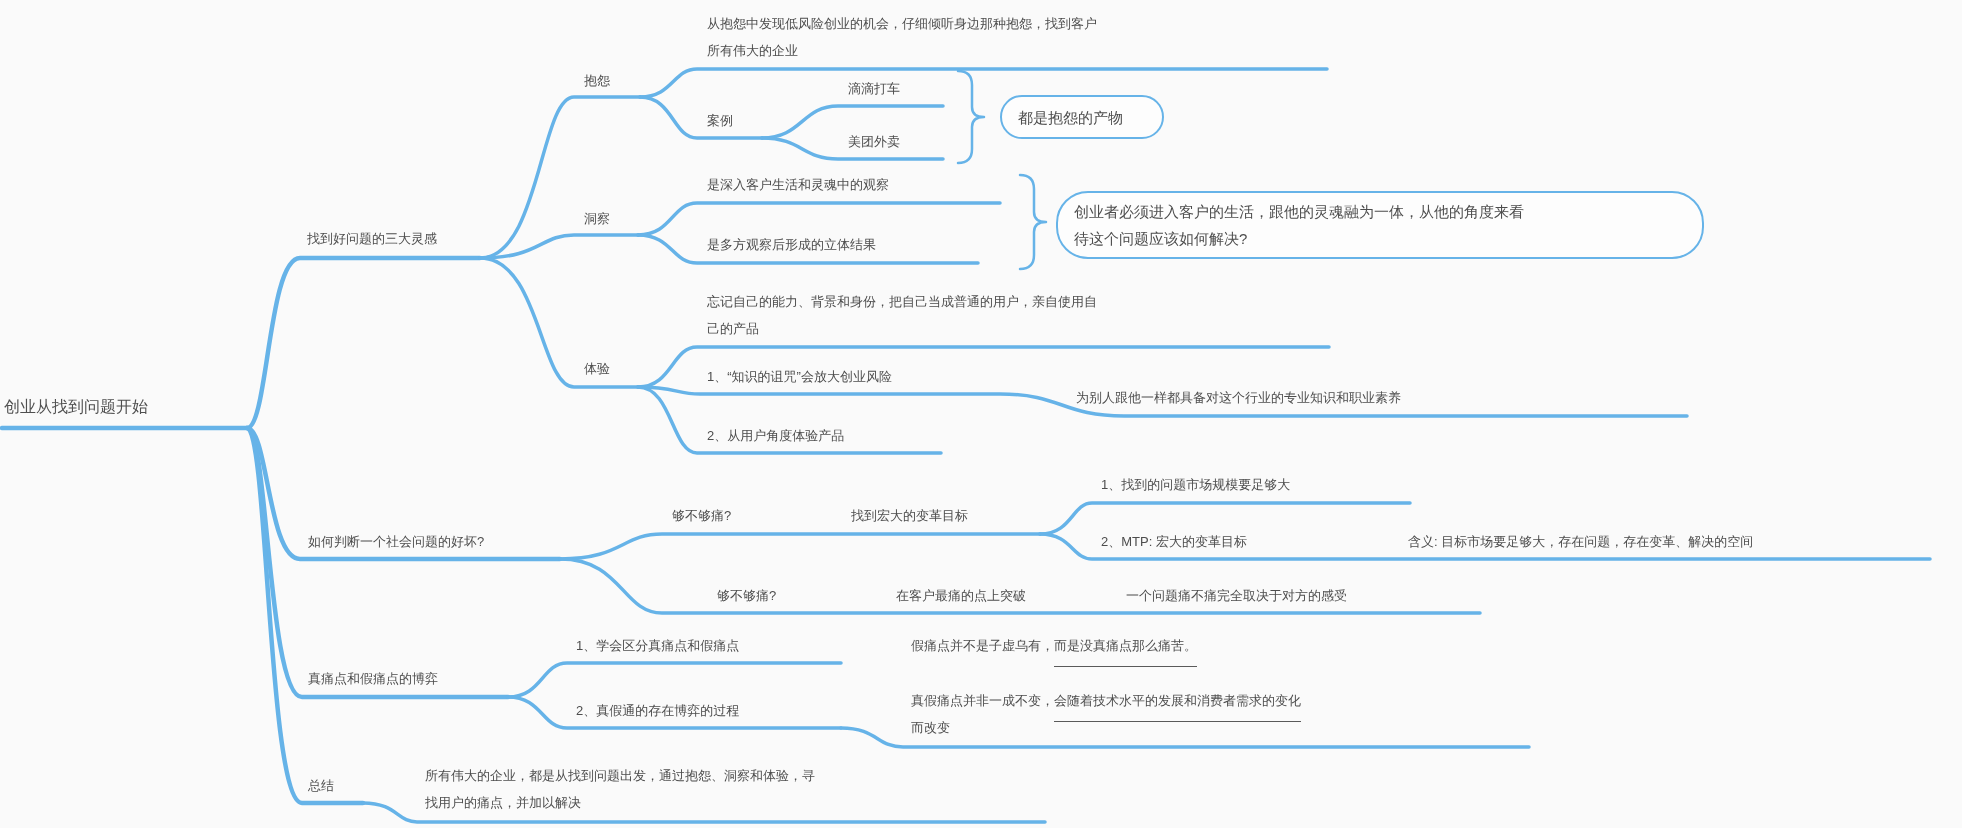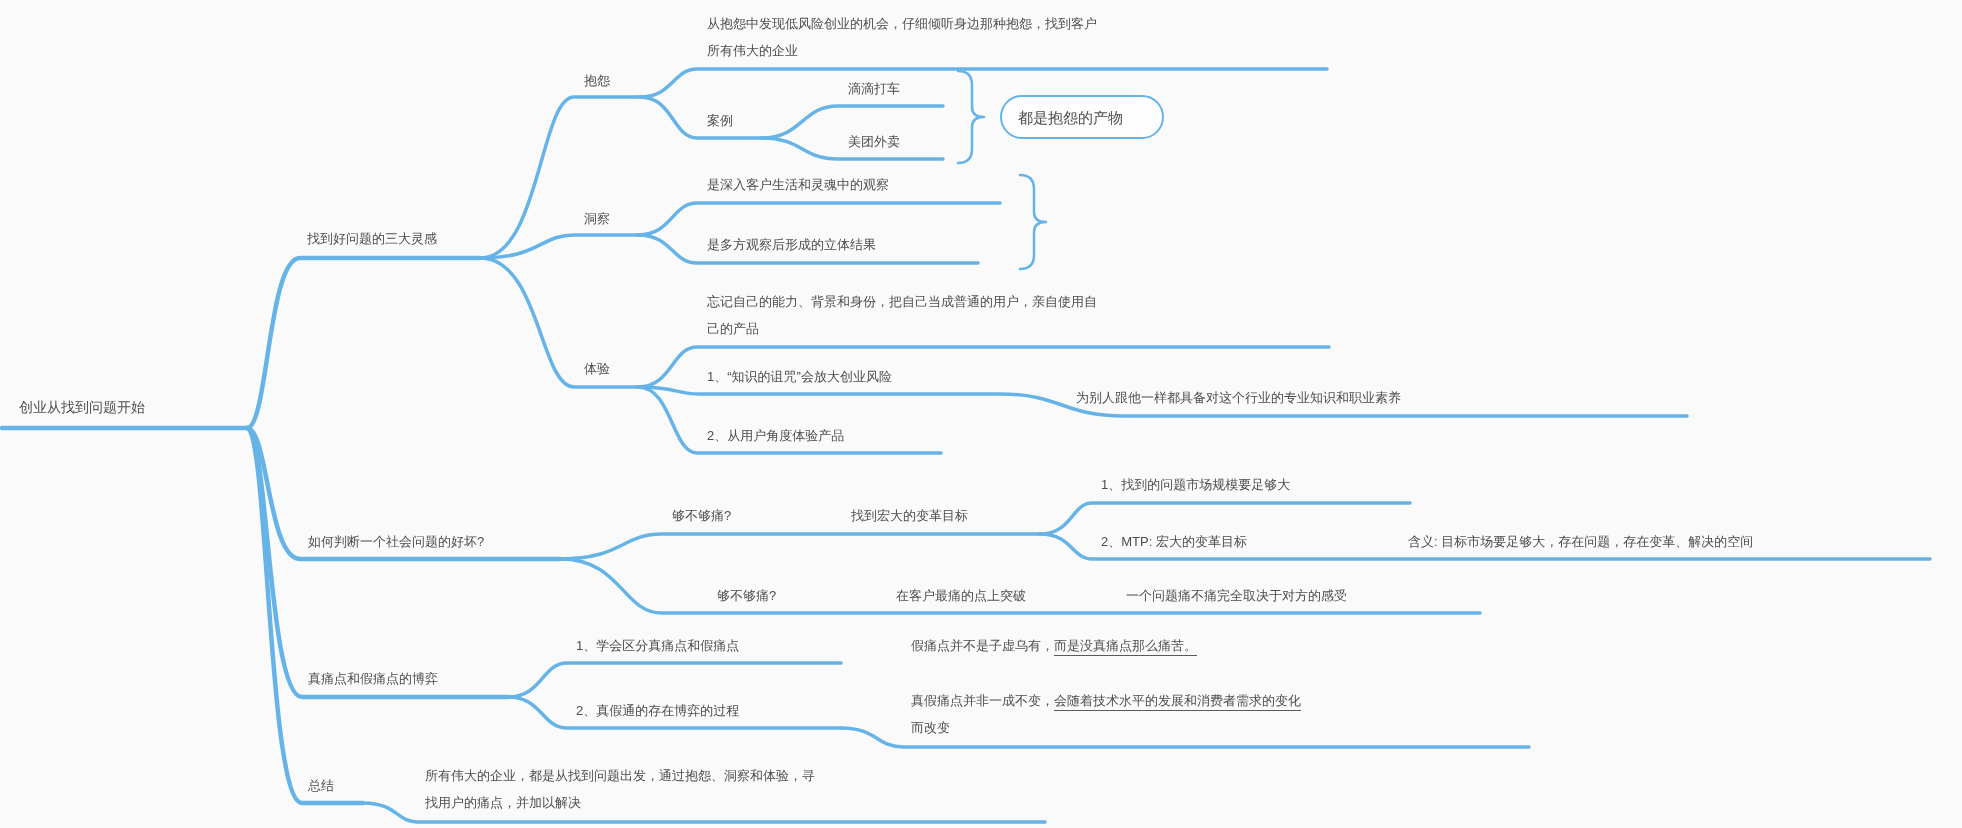--- a/index.html
+++ b/index.html
@@ -8,22 +8,22 @@
     background:#fafafa;
     font-family:"Liberation Sans","DejaVu Sans",sans-serif;
     position:relative;overflow:hidden;
   }
   #canvas{position:absolute;left:0;top:0;width:1962px;height:828px;}
   svg.lines{position:absolute;left:0;top:0;pointer-events:none;}
   .node{
     position:absolute;white-space:nowrap;
     font-size:13px;line-height:22px;color:#4d4d4d;
   }
-  .root{font-size:14px;color:#4f4f4f;margin-left:15px;}
-  .u{border-bottom:1.6px solid #5a5a5a;padding-bottom:2px;text-align:right;}
+  .root{font-size:16px;color:#4f4f4f;}
+  .u{border-bottom:1.6px solid #5a5a5a;padding-bottom:13px;text-align:right;}
   .bubble{
     position:absolute;background:#fdfdfd;border:2px solid #66b3e8;
     color:#4d4d4d;font-size:15px;line-height:27px;
     display:flex;flex-direction:column;justify-content:center;
     padding:4px 16px;box-sizing:border-box;white-space:nowrap;
   }
   .bubble1{border-radius:22px;}
   .bubble2{border-radius:32px;}
 </style>
 </head>
@@ -89,20 +89,24 @@
   <div class="node" style="left:707px;top:110px;">案例</div>
   <div class="node" style="left:848px;top:78px;">滴滴打车</div>
   <div class="node" style="left:848px;top:131px;">美团外卖</div>
   <div class="bubble bubble1" style="left:1000px;top:95px;width:164px;height:44px;">
     <span>都是抱怨的产物</span>
   </div>
 
   <div class="node" style="left:584px;top:208px;">洞察</div>
   <div class="node" style="left:707px;top:174px;">是深入客户生活和灵魂中的观察</div>
   <div class="node" style="left:707px;top:234px;">是多方观察后形成的立体结果</div>
+  <div class="bubble bubble2" style="left:1056px;top:191px;width:648px;height:68px;">
+    <span>创业者必须进入客户的生活，跟他的灵魂融为一体，从他的角度来看</span>
+    <span>待这个问题应该如何解决?</span>
+  </div>
 
   <div class="node" style="left:584px;top:358px;">体验</div>
   <div class="node" style="left:707px;top:291px;">忘记自己的能力、背景和身份，把自己当成普通的用户，亲自使用自</div>
   <div class="node" style="left:707px;top:318px;">己的产品</div>
   <div class="node" style="left:707px;top:366px;">1、“知识的诅咒”会放大创业风险</div>
   <div class="node" style="left:1076px;top:387px;">为别人跟他一样都具备对这个行业的专业知识和职业素养</div>
   <div class="node" style="left:707px;top:425px;">2、从用户角度体验产品</div>
 
   <div class="node" style="left:308px;top:531px;">如何判断一个社会问题的好坏?</div>
   <div class="node" style="left:672px;top:505px;">够不够痛?</div>

